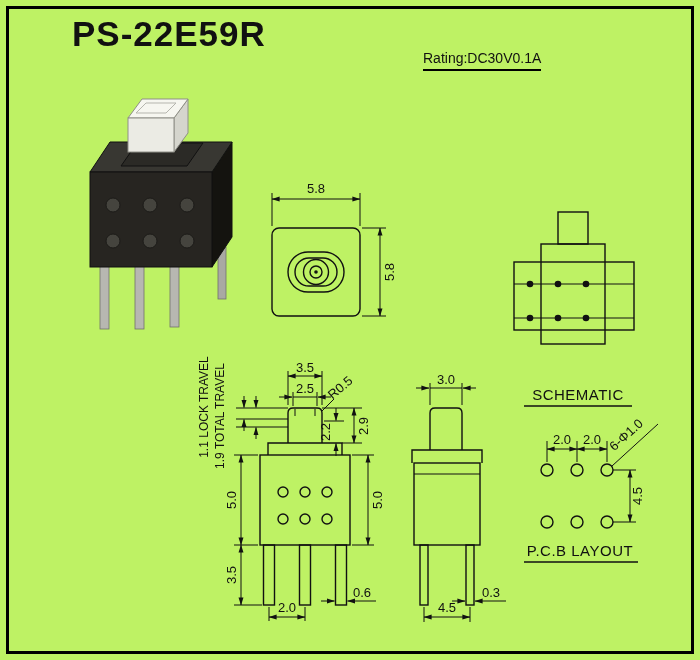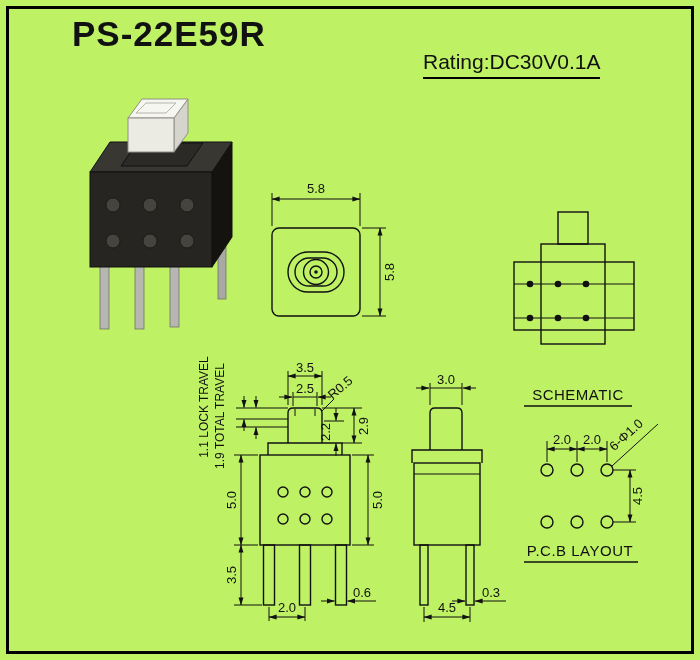--- a/index.html
+++ b/index.html
@@ -1,20 +1,20 @@
 <!DOCTYPE html>
 <html><head>
 <meta charset="utf-8">
 <style>
   html,body{margin:0;padding:0;background:#ffffff;}
   .sheet{position:relative;width:700px;height:660px;background:#bef264;
          font-family:"Liberation Sans",sans-serif;color:#111;overflow:hidden;}
   .frame{position:absolute;left:6px;top:6px;right:6px;bottom:6px;border:3px solid #000;}
   .title{position:absolute;left:72px;top:14px;font-size:35px;font-weight:bold;letter-spacing:1px;}
-  .rating{position:absolute;left:423px;top:50px;font-size:21px;padding-bottom:3px;border-bottom:2px solid #000;}
+  .rating{position:absolute;left:423px;top:50px;font-size:14px;padding-bottom:3px;border-bottom:2px solid #000;}
   svg.draw{position:absolute;left:0;top:0;}
   .ol{fill:none;stroke:#111;stroke-width:1.4;}
   .dl{stroke:#111;stroke-width:1;fill:none;}
   .dt{font-family:"Liberation Sans",sans-serif;font-size:13px;fill:#111;}
   .dts{font-family:"Liberation Sans",sans-serif;font-size:12px;fill:#111;}
   .lbl{font-family:"Liberation Sans",sans-serif;font-size:15px;fill:#111;letter-spacing:.5px;}
 </style>
 </head>
 <body>
 

